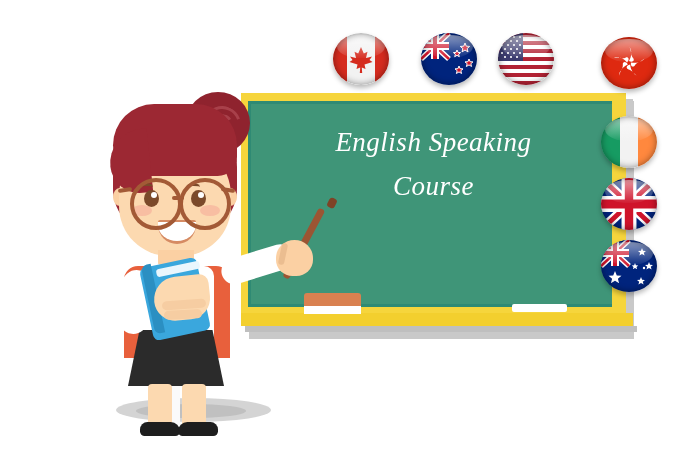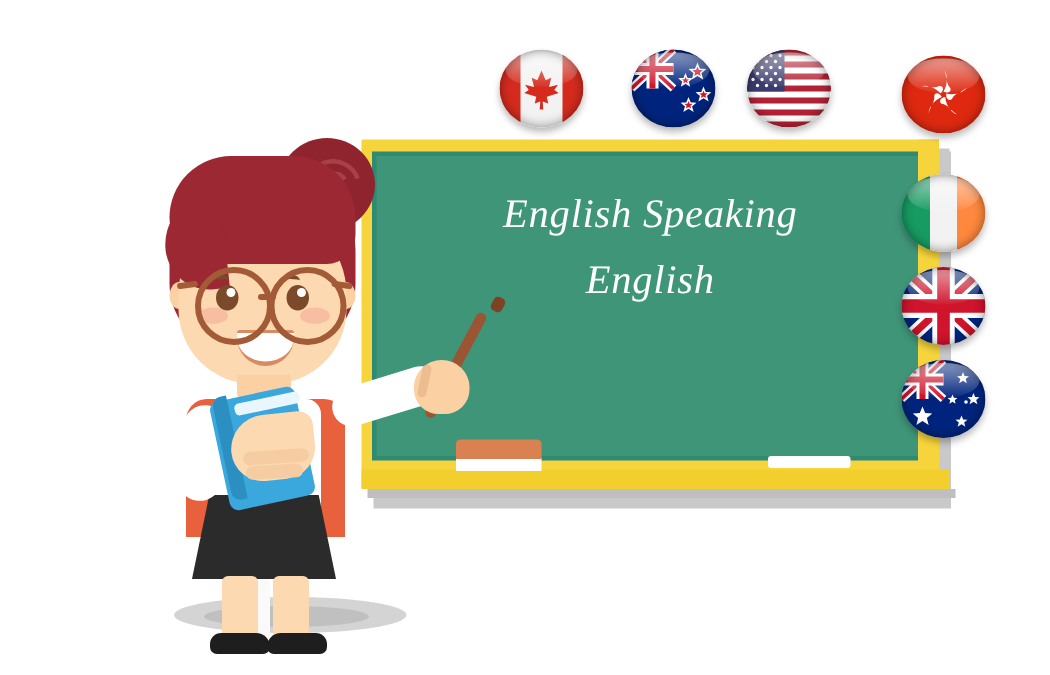--- a/index.html
+++ b/index.html
@@ -289,21 +289,21 @@
 
   <div class="abs" id="board-shadow"></div>
   <div class="abs" id="board-post-shadow"></div>
   <div class="abs" id="board-frame"></div>
   <div class="abs" id="board-frame-inner"></div>
   <div class="abs" id="board-surface"></div>
   <div class="abs" id="board-post"></div>
 
   <div class="abs" id="board-text">
     <div>English Speaking</div>
-    <div>English</div>
+    <div>Course</div>
   </div>
 
   <div class="abs" id="board-ledge"></div>
   <div class="abs" id="board-ledge-shadow"></div>
 
   <div class="abs" id="eraser-base"></div>
   <div class="abs" id="eraser-top"></div>
   <div class="abs" id="chalk"></div>
 
   <div class="abs" id="stand-post"></div>

